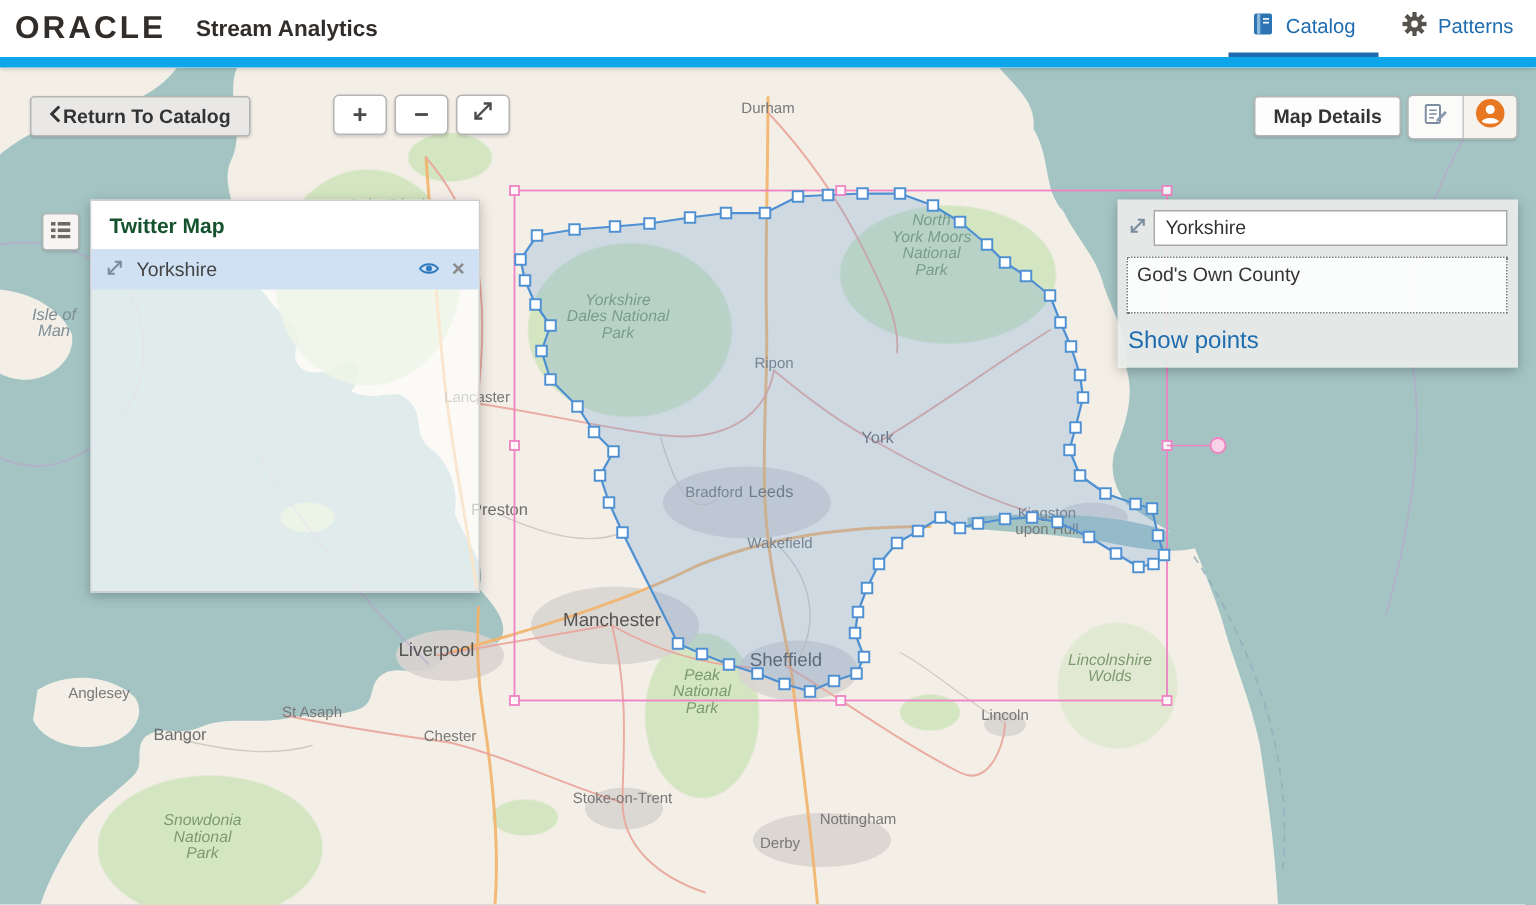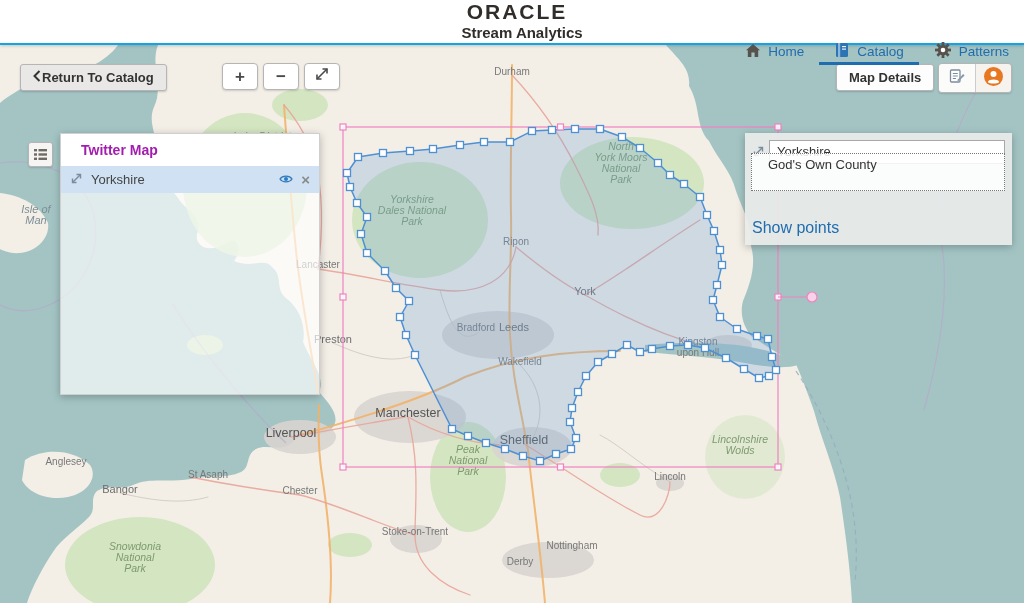--- a/index.html
+++ b/index.html
@@ -6,22 +6,22 @@
     --accent:#1f6cae; --polygon-blue:#4f90d2; --selection-pink:#ef82c2;
     --brand-orange:#e87722; --sea:#a4c4c4;
   }
   *{box-sizing:border-box;}
   html,body{margin:0;padding:0;}
   body{width:1024px;height:603px;overflow:hidden;position:relative;
        font-family:"Liberation Sans",sans-serif;background:#fff;}
 
   
   .header{position:absolute;top:0;left:0;width:1024px;height:45px;background:#fff;
-          border-bottom:2px solid #0ea5e9;box-shadow:0 1px 3px rgba(0,0,0,.18);
-          display:flex;align-items:center;z-index:40;flex-direction:column;}
+          border-bottom:7px solid #0ea5e9;box-shadow:0 1px 3px rgba(0,0,0,.18);
+          display:flex;align-items:center;z-index:40;}
   .brand{font-size:21px;font-weight:bold;letter-spacing:2px;color:#312d2a;margin-left:10px;}
   .app-title{font-size:15px;font-weight:bold;color:#312d2a;margin-left:20px;}
   .nav{margin-left:auto;display:flex;height:100%;}
   .nav-item{display:flex;align-items:center;gap:7px;padding:0 15px;color:var(--accent);
             font-size:13.5px;cursor:pointer;border-bottom:3px solid transparent;}
   .nav-item.active{border-bottom-color:var(--accent);}
 
   
   .map-area{position:absolute;top:45px;left:0;width:1024px;height:558px;overflow:hidden;}
   #map-svg{position:absolute;top:0;left:0;}
@@ -57,52 +57,44 @@
   .icon-btn + .icon-btn{border-left:1px solid #ccc;background:#f6f3ef;}
   .panel-toggle{position:absolute;left:28px;top:97px;width:25px;height:25px;background:#f6f5f4;
                 border:1px solid #b5b5b5;border-radius:3px;display:flex;align-items:center;
                 justify-content:center;cursor:pointer;box-shadow:0 1px 2px rgba(0,0,0,.15);}
 
   
   .left-panel{position:absolute;left:60px;top:88px;width:260px;height:262px;
               background:rgba(255,255,255,.66);border:1px solid #cfcfcf;
               box-shadow:0 2px 8px rgba(0,0,0,.25);}
   .left-panel-header{height:32px;background:#fff;display:flex;align-items:center;
-                     padding:0 20px;font-size:14px;font-weight:bold;color:#a21caf;}
+                     padding:0 12px;font-size:14px;font-weight:bold;color:#14532d;}
   .layer-row{height:27px;background:#cfe1f3;display:flex;align-items:center;
              padding:0 9px;gap:8px;font-size:13px;color:#444;cursor:pointer;}
   .layer-row .spacer{flex:1;}
   .close-glyph{color:#8a8a8a;font-size:15px;font-weight:bold;line-height:1;cursor:pointer;}
 
   
   .right-panel{position:absolute;left:745px;top:88px;width:267px;height:112px;
                background:rgba(233,235,234,.92);box-shadow:0 2px 8px rgba(0,0,0,.25);}
   .rp-icon{position:absolute;left:7px;top:11px;}
   .name-box{position:absolute;left:24px;top:7px;width:236px;height:24px;background:#fff;
             border:1px solid #a8a8a8;font-size:13px;color:#333;line-height:22px;padding-left:7px;}
-  .desc-box{position:absolute;left:6px;top:20px;width:254px;height:38px;
+  .desc-box{position:absolute;left:6px;top:38px;width:254px;height:38px;
             background:rgba(255,255,255,.85);border:1px dotted #777;
-            font-size:13px;color:#333;padding:3px 16px;}
+            font-size:13px;color:#333;padding:3px 6px;}
   .show-points{position:absolute;left:7px;top:86px;font-size:16px;color:var(--accent);cursor:pointer;}
 </style>
 </head>
 <body>
 
 <div class="header">
   <span class="brand">ORACLE</span>
   <span class="app-title">Stream Analytics</span>
   <div class="nav">
-    <div class="nav-item">
-      <span>
-        <svg width="16" height="15" viewBox="0 0 16 15">
-            <path d="M8 1 L15 7.2 L13.2 7.2 L13.2 14 L9.6 14 L9.6 9.6 L6.4 9.6 L6.4 14 L2.8 14 L2.8 7.2 L1 7.2 Z" fill="#57524c"></path>
-          </svg>
-      </span>
-      <span>Home</span>
-    </div>
     <div class="nav-item active">
       <span>
         <svg width="16" height="16" viewBox="0 0 16 16">
             <rect x="2" y="1" width="12" height="14" rx="1.5" fill="#2c74b4"></rect>
             <rect x="4" y="1" width="2.2" height="14" fill="#8db8dc"></rect>
             <rect x="8" y="4" width="4" height="1.2" fill="#fff" opacity="0.9"></rect>
             <rect x="8" y="6.5" width="4" height="1.2" fill="#fff" opacity="0.9"></rect>
           </svg>
       </span>
       <span>Catalog</span>

